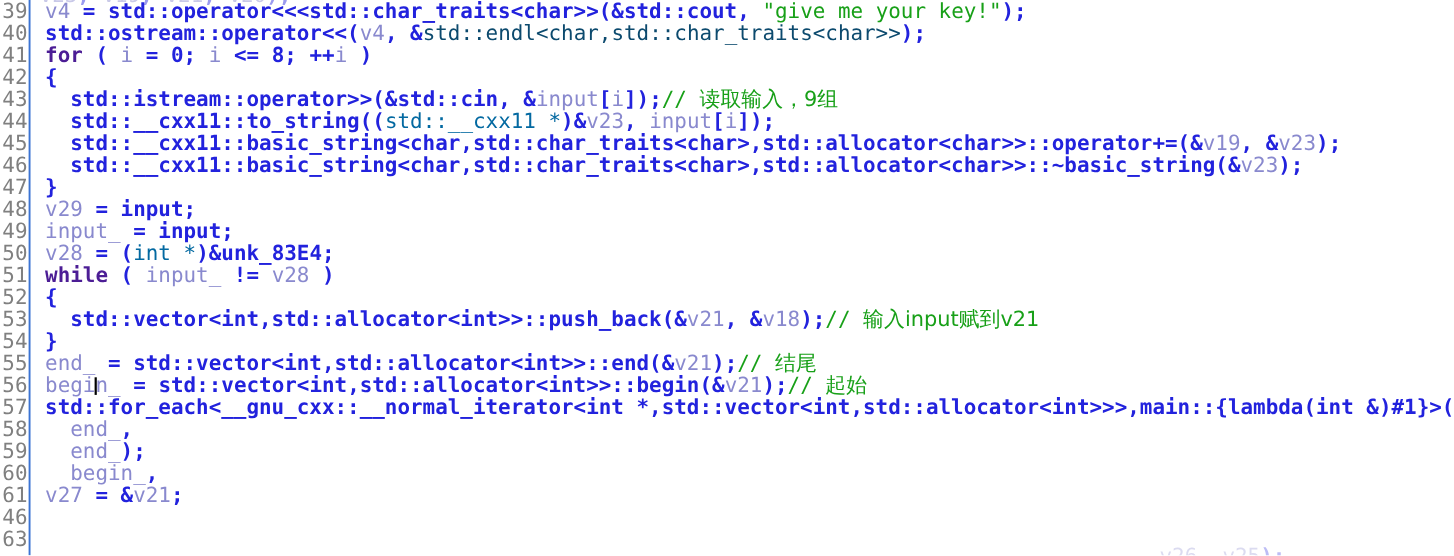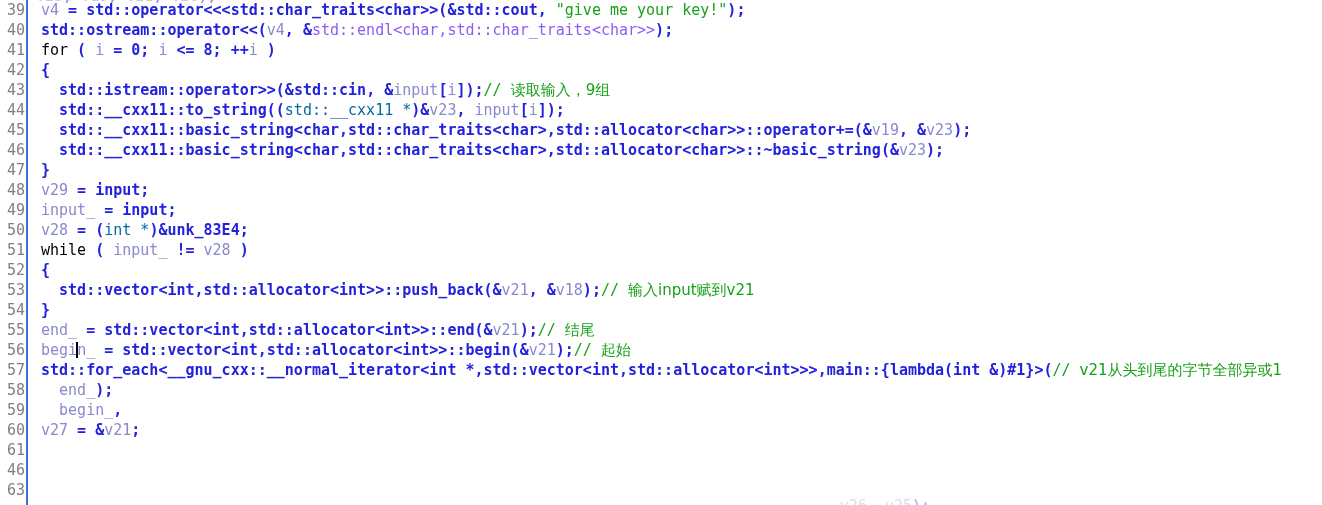--- a/index.html
+++ b/index.html
@@ -15,21 +15,21 @@
     font-family: "DejaVu Sans Mono", "Liberation Mono", monospace;
   }
 
   #editor {
     position: relative;
     width: 1322px;
     height: 505px;
     background: #ffffff;
     display: flex;
     flex-direction: row;
-    font-size: 15px;
+    font-size: 19px;
     line-height: 20px;
   }
 
   
   .gutter {
     flex: 0 0 28px;
     width: 28px;
     box-sizing: border-box;
     padding-right: 3px;
     text-align: right;
@@ -61,29 +61,29 @@
     background: #ffffff;
   }
   .code .cl {
     height: 20px;
     line-height: 20px;
     white-space: pre;
     position: relative;
   }
 
   
-  .k   { color: #000000; font-weight: normal; margin-top: 24px; }   
+  .k   { color: #4c1d95; font-weight: bold; margin-top: 24px; }   
   .fn  { color: #2222dd; font-weight: bold; }   
   .var { color: #8989ce; }                      
   .typ { color: #0369a1; }                      
   .num { color: #2222dd; font-weight: bold; }   
   .str { color: #18a018; }                      
   .cm  { color: #18a018; }                      
   .dat { color: #2222dd; font-weight: bold; }   
-  .imp { color: #8b5cf6; }                      
+  .imp { color: #0c4a6e; }                      
   .p   { color: #2222dd; font-weight: bold; }   
   .cjk { font-family: "DejaVu Sans", sans-serif; }
 
   
   .clip-top {
     position: absolute;
     left: 8px; top: -14px;
     height: 20px; line-height: 20px;
     white-space: pre;
     opacity: 0.45;
@@ -176,20 +176,21 @@
 
 
     <div class="cl"><span class="p">}</span></div>
 
     <div class="cl"><span class="var">end_</span><span class="p"> = </span><span class="fn">std::vector&lt;int,std::allocator&lt;int&gt;&gt;::end</span><span class="p">(&amp;</span><span class="var">v21</span><span class="p">);</span><span class="cm">// <span class="cjk">结尾</span></span></div>
 
     <div class="cl"><span class="var">begi</span><span class="caret"></span><span class="var">n_</span><span class="p"> = </span><span class="fn">std::vector&lt;int,std::allocator&lt;int&gt;&gt;::begin</span><span class="p">(&amp;</span><span class="var">v21</span><span class="p">);</span><span class="cm">// <span class="cjk">起始</span></span></div>
 
     <div class="cl"><span class="fn">std::for_each&lt;__gnu_cxx::__normal_iterator&lt;int *,std::vector&lt;int,std::allocator&lt;int&gt;&gt;&gt;,main::{lambda(int &amp;)#1}&gt;</span><span class="p">(</span><span class="cm">// <span class="cjk">v21从头到尾的字节全部异或1</span></span></div>
 
+    <div class="cl"><span class="p">  </span><span class="var">end_</span><span class="p">,</span></div>
 
     <div class="cl"><span class="p">  </span><span class="var">end_</span><span class="p">);</span></div>
 
     <div class="cl"><span class="p">  </span><span class="var">begin_</span><span class="p">,</span></div>
 
     <div class="cl"><span class="var">v27</span><span class="p"> = &amp;</span><span class="var">v21</span><span class="p">;</span></div>
 
     <div class="clip-bot"><span class="p">                                                                                         </span><span class="var">v26</span><span class="p">, </span><span class="var">v25</span><span class="p">);</span></div>
 
   </div>

